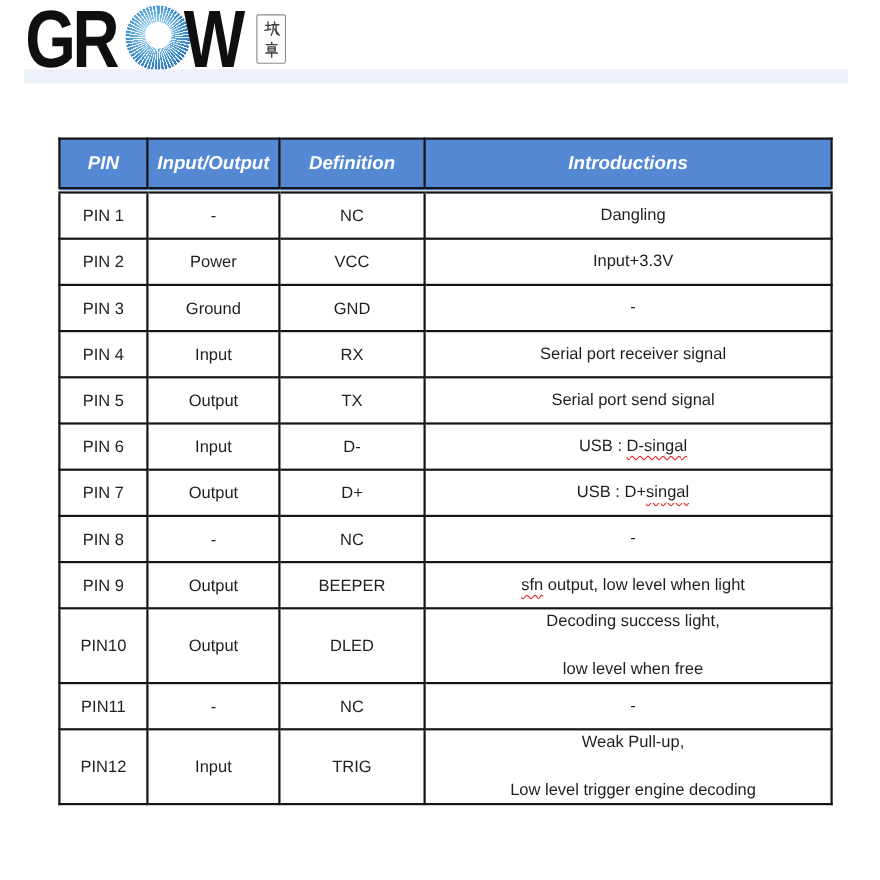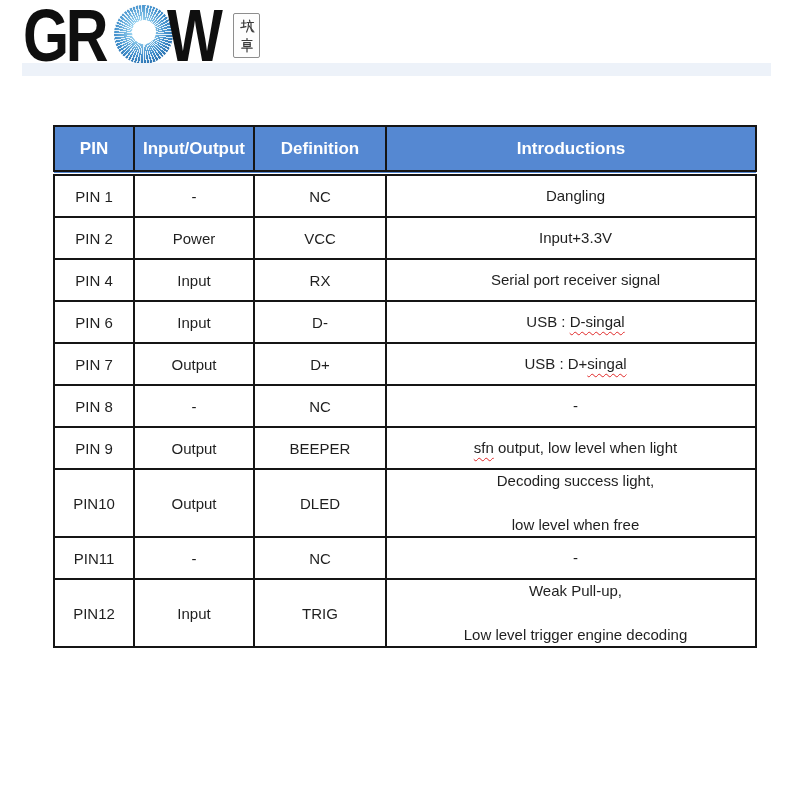--- a/index.html
+++ b/index.html
@@ -54,21 +54,21 @@
   table.pin-table{
     position:absolute;left:53px;top:125px;width:702px;
     border-collapse:collapse;table-layout:fixed;
     color:var(--text);
   }
   .pin-table th{
     background:var(--header-bg);color:var(--header-text);
     font-size:17px;font-weight:bold;height:43px;
     border:2px solid var(--border);
     border-bottom:6px double var(--border);
-    text-align:center;vertical-align:middle;padding:0;
+    text-align:center;vertical-align:middle;padding:0;font-style:italic;
   }
   .pin-table td{
     border:2px solid var(--border);
     font-size:15px;height:40px;padding:0;
     text-align:center;vertical-align:middle;
     overflow:hidden;
   }
   .pin-table tr{height:32px;}
   .pin-table tr.tall{height:68px;}
   .pin-table td.c-intro{text-align:left;padding-left:9px;}
@@ -142,25 +142,41 @@
         </tr>
         <tr>
           <td class="c-pin">PIN 2</td>
           <td class="c-io">Power</td>
           <td class="c-def">VCC</td>
           <td class="c-intro">
             <div class="intro-line"><span>Input+3.3V</span></div>
           </td>
         </tr>
         <tr>
+          <td class="c-pin">PIN 3</td>
+          <td class="c-io">Ground</td>
+          <td class="c-def">GND</td>
+          <td class="c-intro">
+            <div class="intro-line"><span>-</span></div>
+          </td>
+        </tr>
+        <tr>
           <td class="c-pin">PIN 4</td>
           <td class="c-io">Input</td>
           <td class="c-def">RX</td>
           <td class="c-intro">
             <div class="intro-line"><span>Serial port receiver signal</span></div>
+          </td>
+        </tr>
+        <tr>
+          <td class="c-pin">PIN 5</td>
+          <td class="c-io">Output</td>
+          <td class="c-def">TX</td>
+          <td class="c-intro">
+            <div class="intro-line"><span>Serial port send signal</span></div>
           </td>
         </tr>
         <tr>
           <td class="c-pin">PIN 6</td>
           <td class="c-io">Input</td>
           <td class="c-def">D-</td>
           <td class="c-intro">
             <div class="intro-line"><span>USB : </span><span class="misspelled">D-singal</span></div>
           </td>
         </tr>

